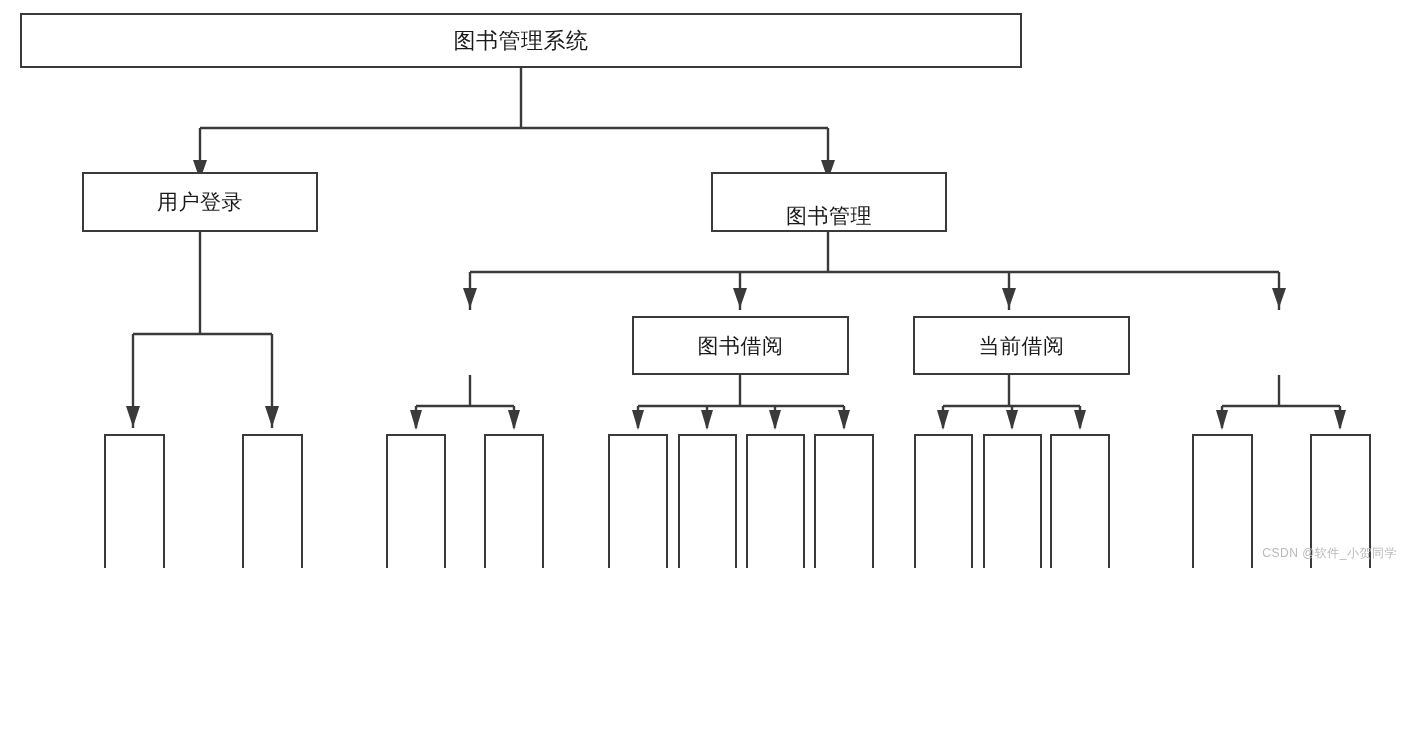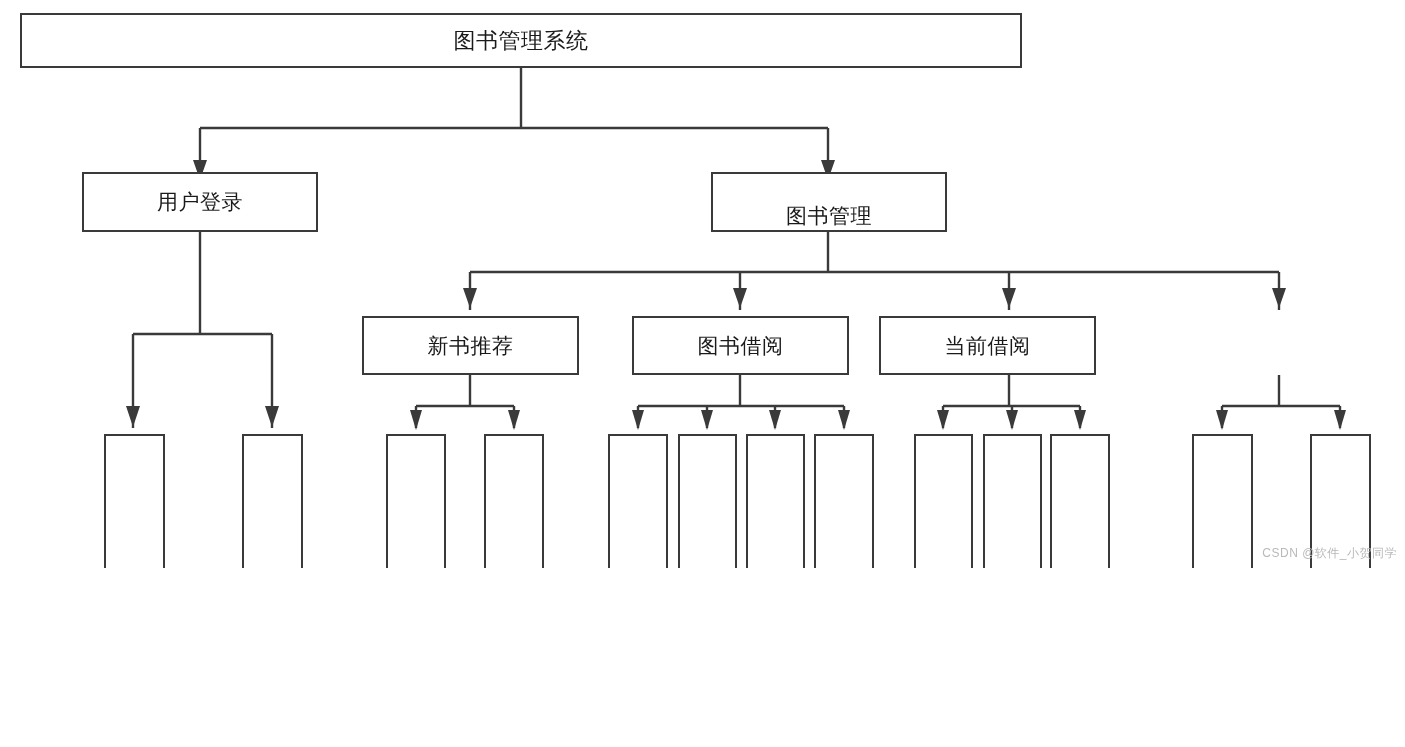--- a/index.html
+++ b/index.html
@@ -150,27 +150,24 @@
     <span>图书管理系统</span>
   </div>
 
   <div class="node horiz" style="left: 82px; top: 172px; width: 236px; height: 60px;">
     <span>用户登录</span>
   </div>
   <div class="node horiz" style="left: 711px; top: 172px; width: 236px; height: 60px; align-items: flex-end;">
     <span>图书管理</span>
   </div>
 
-  <div class="node horiz" style="left: 362px; top: 316px; width: 217px; height: 59px;">
-    <span>新书推荐</span>
-  </div>
   <div class="node horiz" style="left: 632px; top: 316px; width: 217px; height: 59px;">
     <span>图书借阅</span>
   </div>
-  <div class="node horiz" style="left: 879px; top: 316px; width: 217px; height: 59px; font-family: Liberation Mono, monospace;">
+  <div class="node horiz" style="left: 913px; top: 316px; width: 217px; height: 59px; font-family: Liberation Mono, monospace;">
     <span>当前借阅</span>
   </div>
 
   <div class="node vert" style="left: 104px; top: 434px; width: 61px; height: 299px;">
     <span class="vtext">用户登录</span>
   </div>
   <div class="node vert" style="left: 242px; top: 434px; width: 61px; height: 299px;">
     <span class="vtext">注销登录</span>
   </div>
   <div class="node vert" style="left: 386px; top: 434px; width: 60px; height: 299px;">

